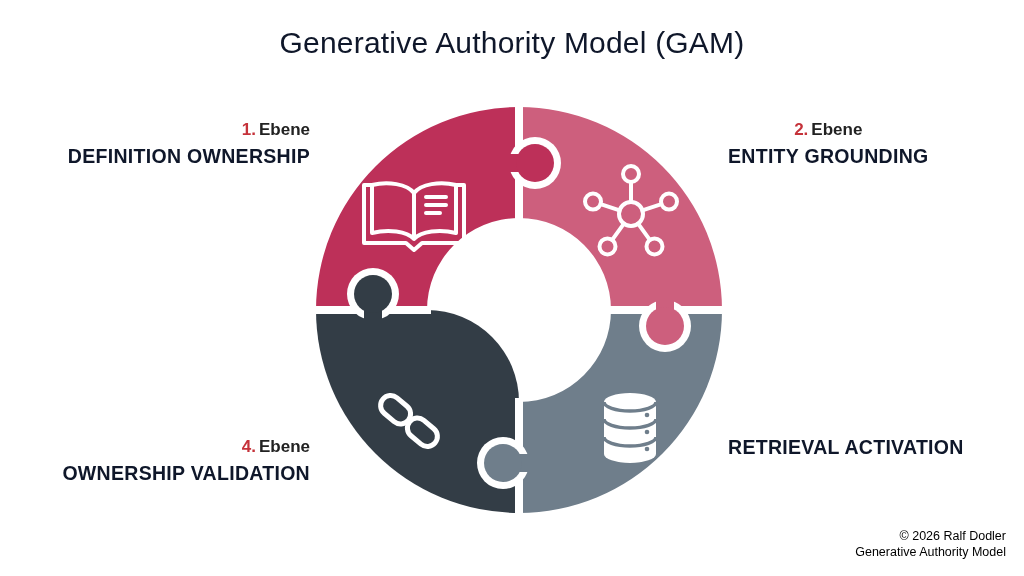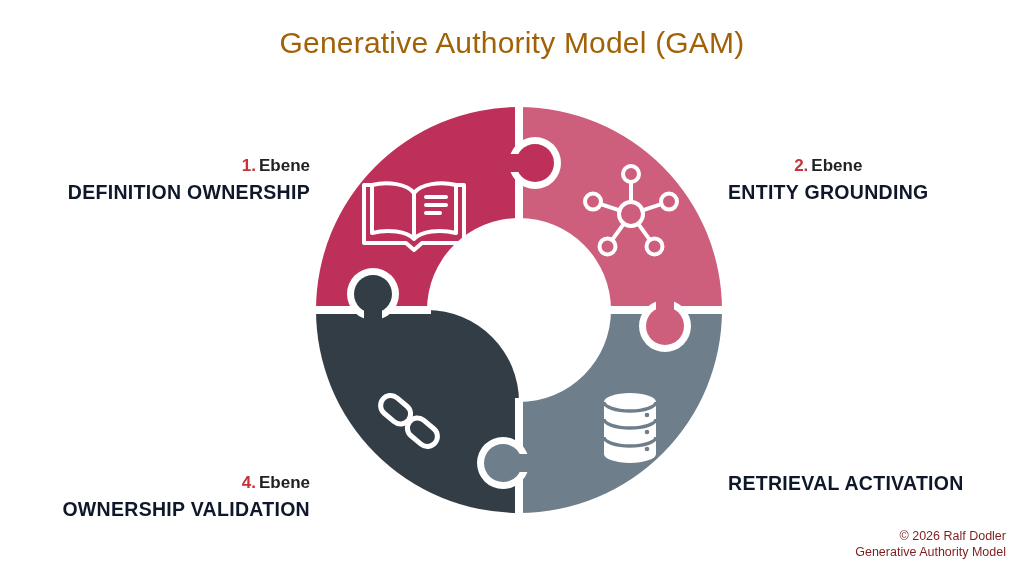--- a/index.html
+++ b/index.html
@@ -18,33 +18,32 @@
     background: #ffffff;
   }
   .title {
     position: absolute;
     top: 26px;
     left: 0;
     width: 1024px;
     text-align: center;
     font-size: 30px;
     font-weight: 400;
-    color: #a16207;
+    color: #0f172a;
     letter-spacing: 0.2px;
   }
   .diagram-svg {
     position: absolute;
     top: 0;
     left: 0;
   }
   .seg-label {
     position: absolute;
     line-height: 26px;
     white-space: nowrap;
-    margin-top: 36px;
   }
   .seg-label .line1 {
     font-size: 17px;
     font-weight: 600;
     color: #222222;
   }
   .seg-label .num {
     font-weight: 700;
     margin-right: 3px;
   }
@@ -60,21 +59,21 @@
   .label-2 { top: 117px; left: 728px; }
   .label-3 { top: 434px; left: 728px; }
   .label-4 { top: 434px; right: 714px; }
   .footer {
     position: absolute;
     right: 18px;
     top: 528px;
     text-align: right;
     font-size: 12.5px;
     line-height: 16px;
-    color: #7f1d1d;
+    color: #000000;
   }
 </style>
 </head>
 <body>
 
 <div class="stage">
 
   <div class="title">Generative Authority Model (GAM)</div>
 
   <svg class="diagram-svg" width="1024" height="576" viewBox="0 0 1024 576">

